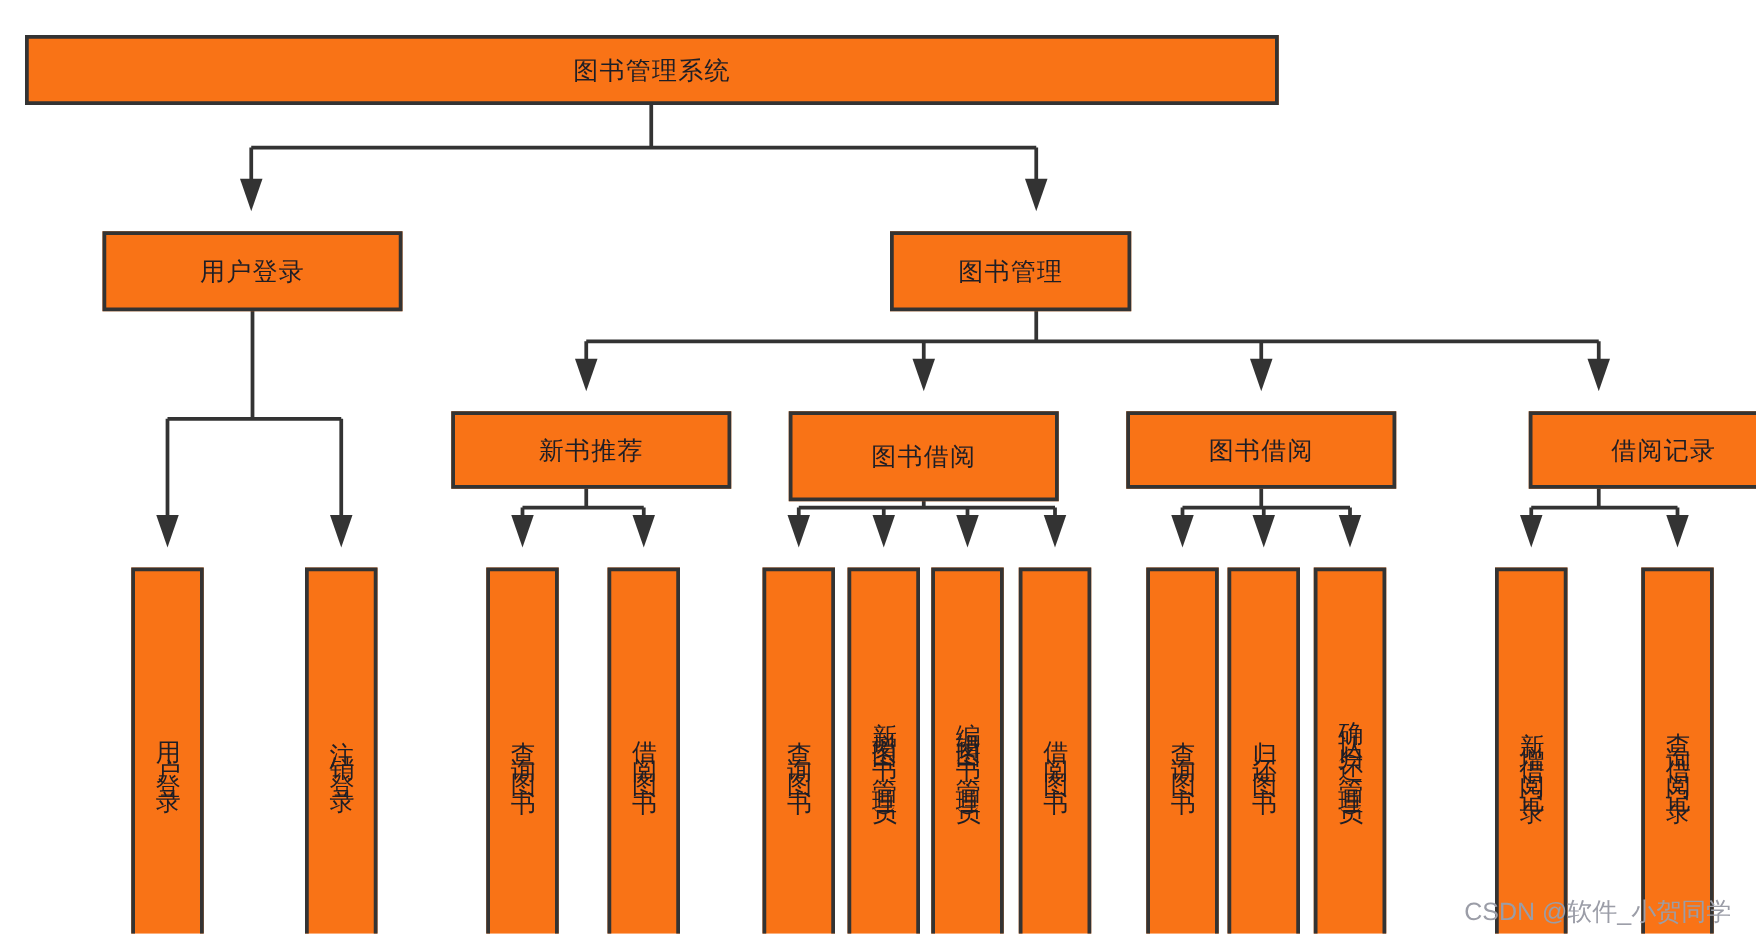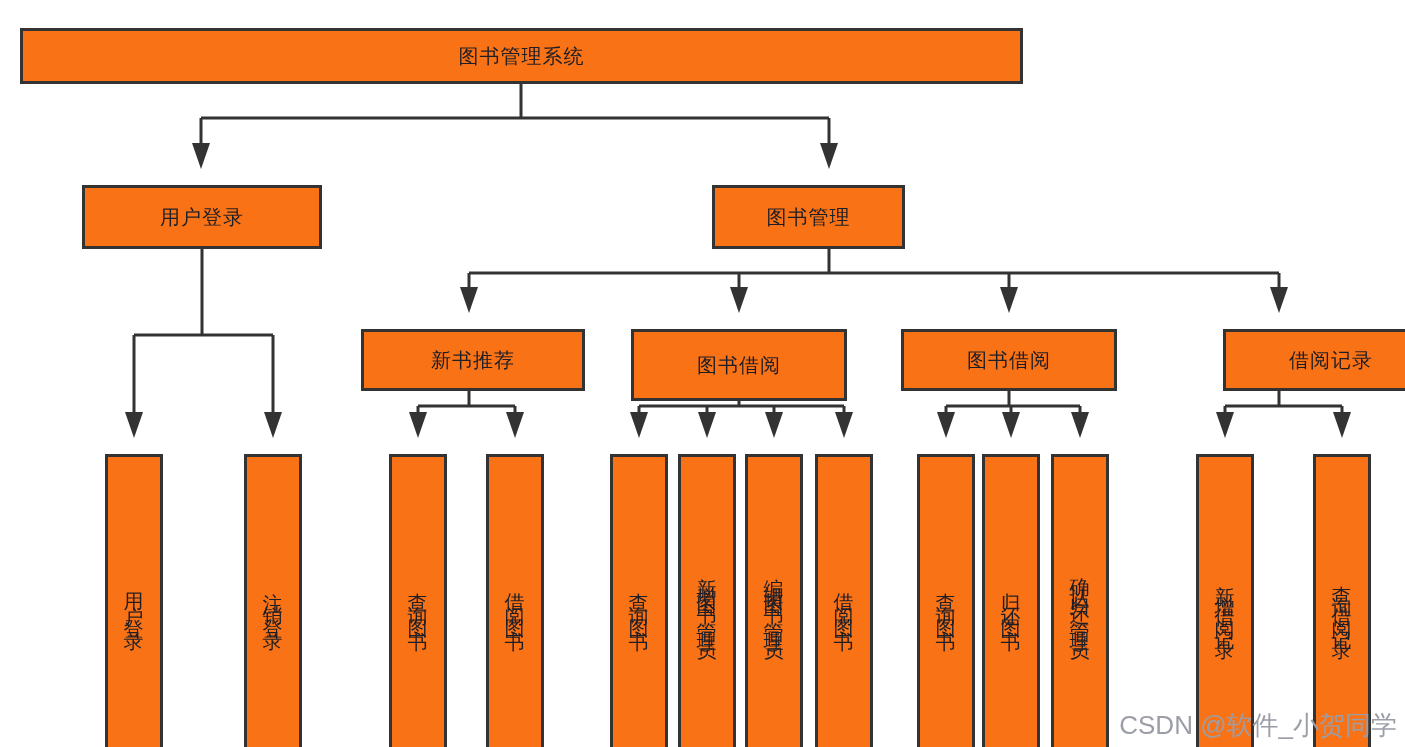--- a/index.html
+++ b/index.html
@@ -38,23 +38,23 @@
     writing-mode: vertical-rl;
     font-size: 20px;
     line-height: 1.1;
     white-space: nowrap;
   }
   .ls4 span { letter-spacing: 13px; }
   .ls6 span { letter-spacing: 11px; }
   .ls9 span { letter-spacing: 9px; }
   .watermark {
     position: absolute;
-    right: 8px;
+    right: 20px;
     bottom: 4px;
-    font-size: 26px;
+    font-size: 20px;
     color: var(--watermark);
     z-index: 6;
     white-space: nowrap;
   }
 </style>
 </head>
 <body>
 
 <div class="canvas">
 

